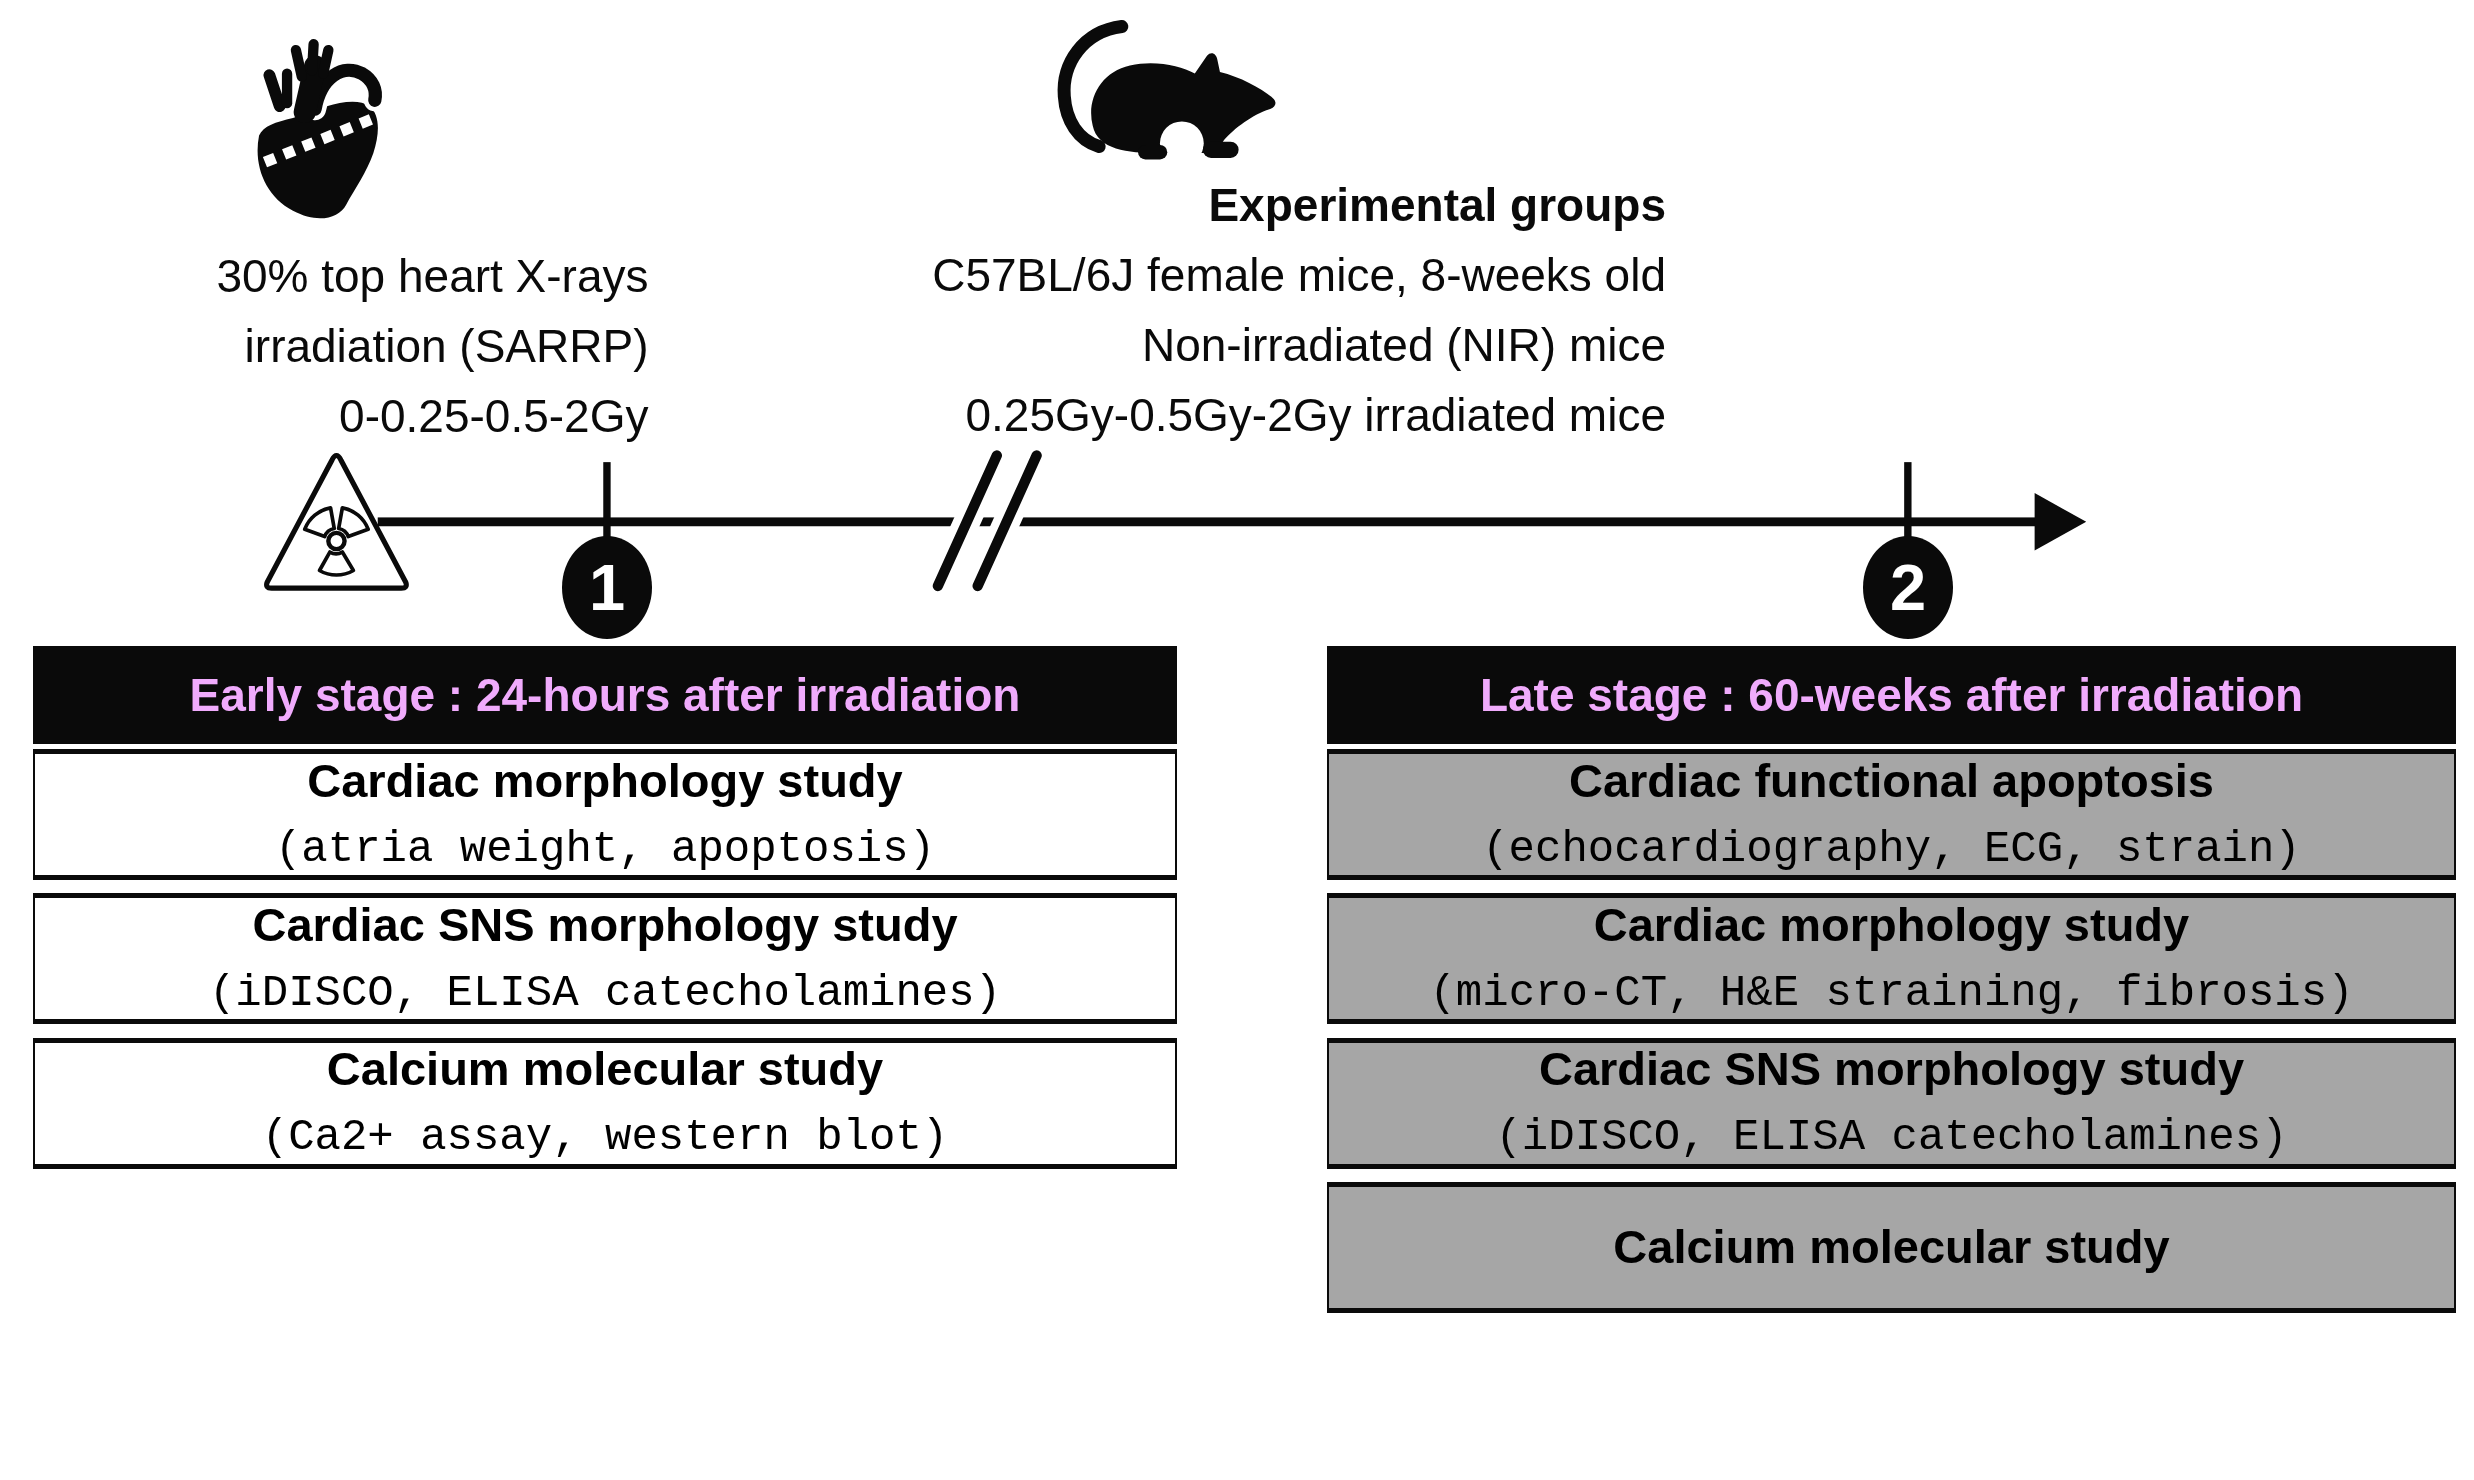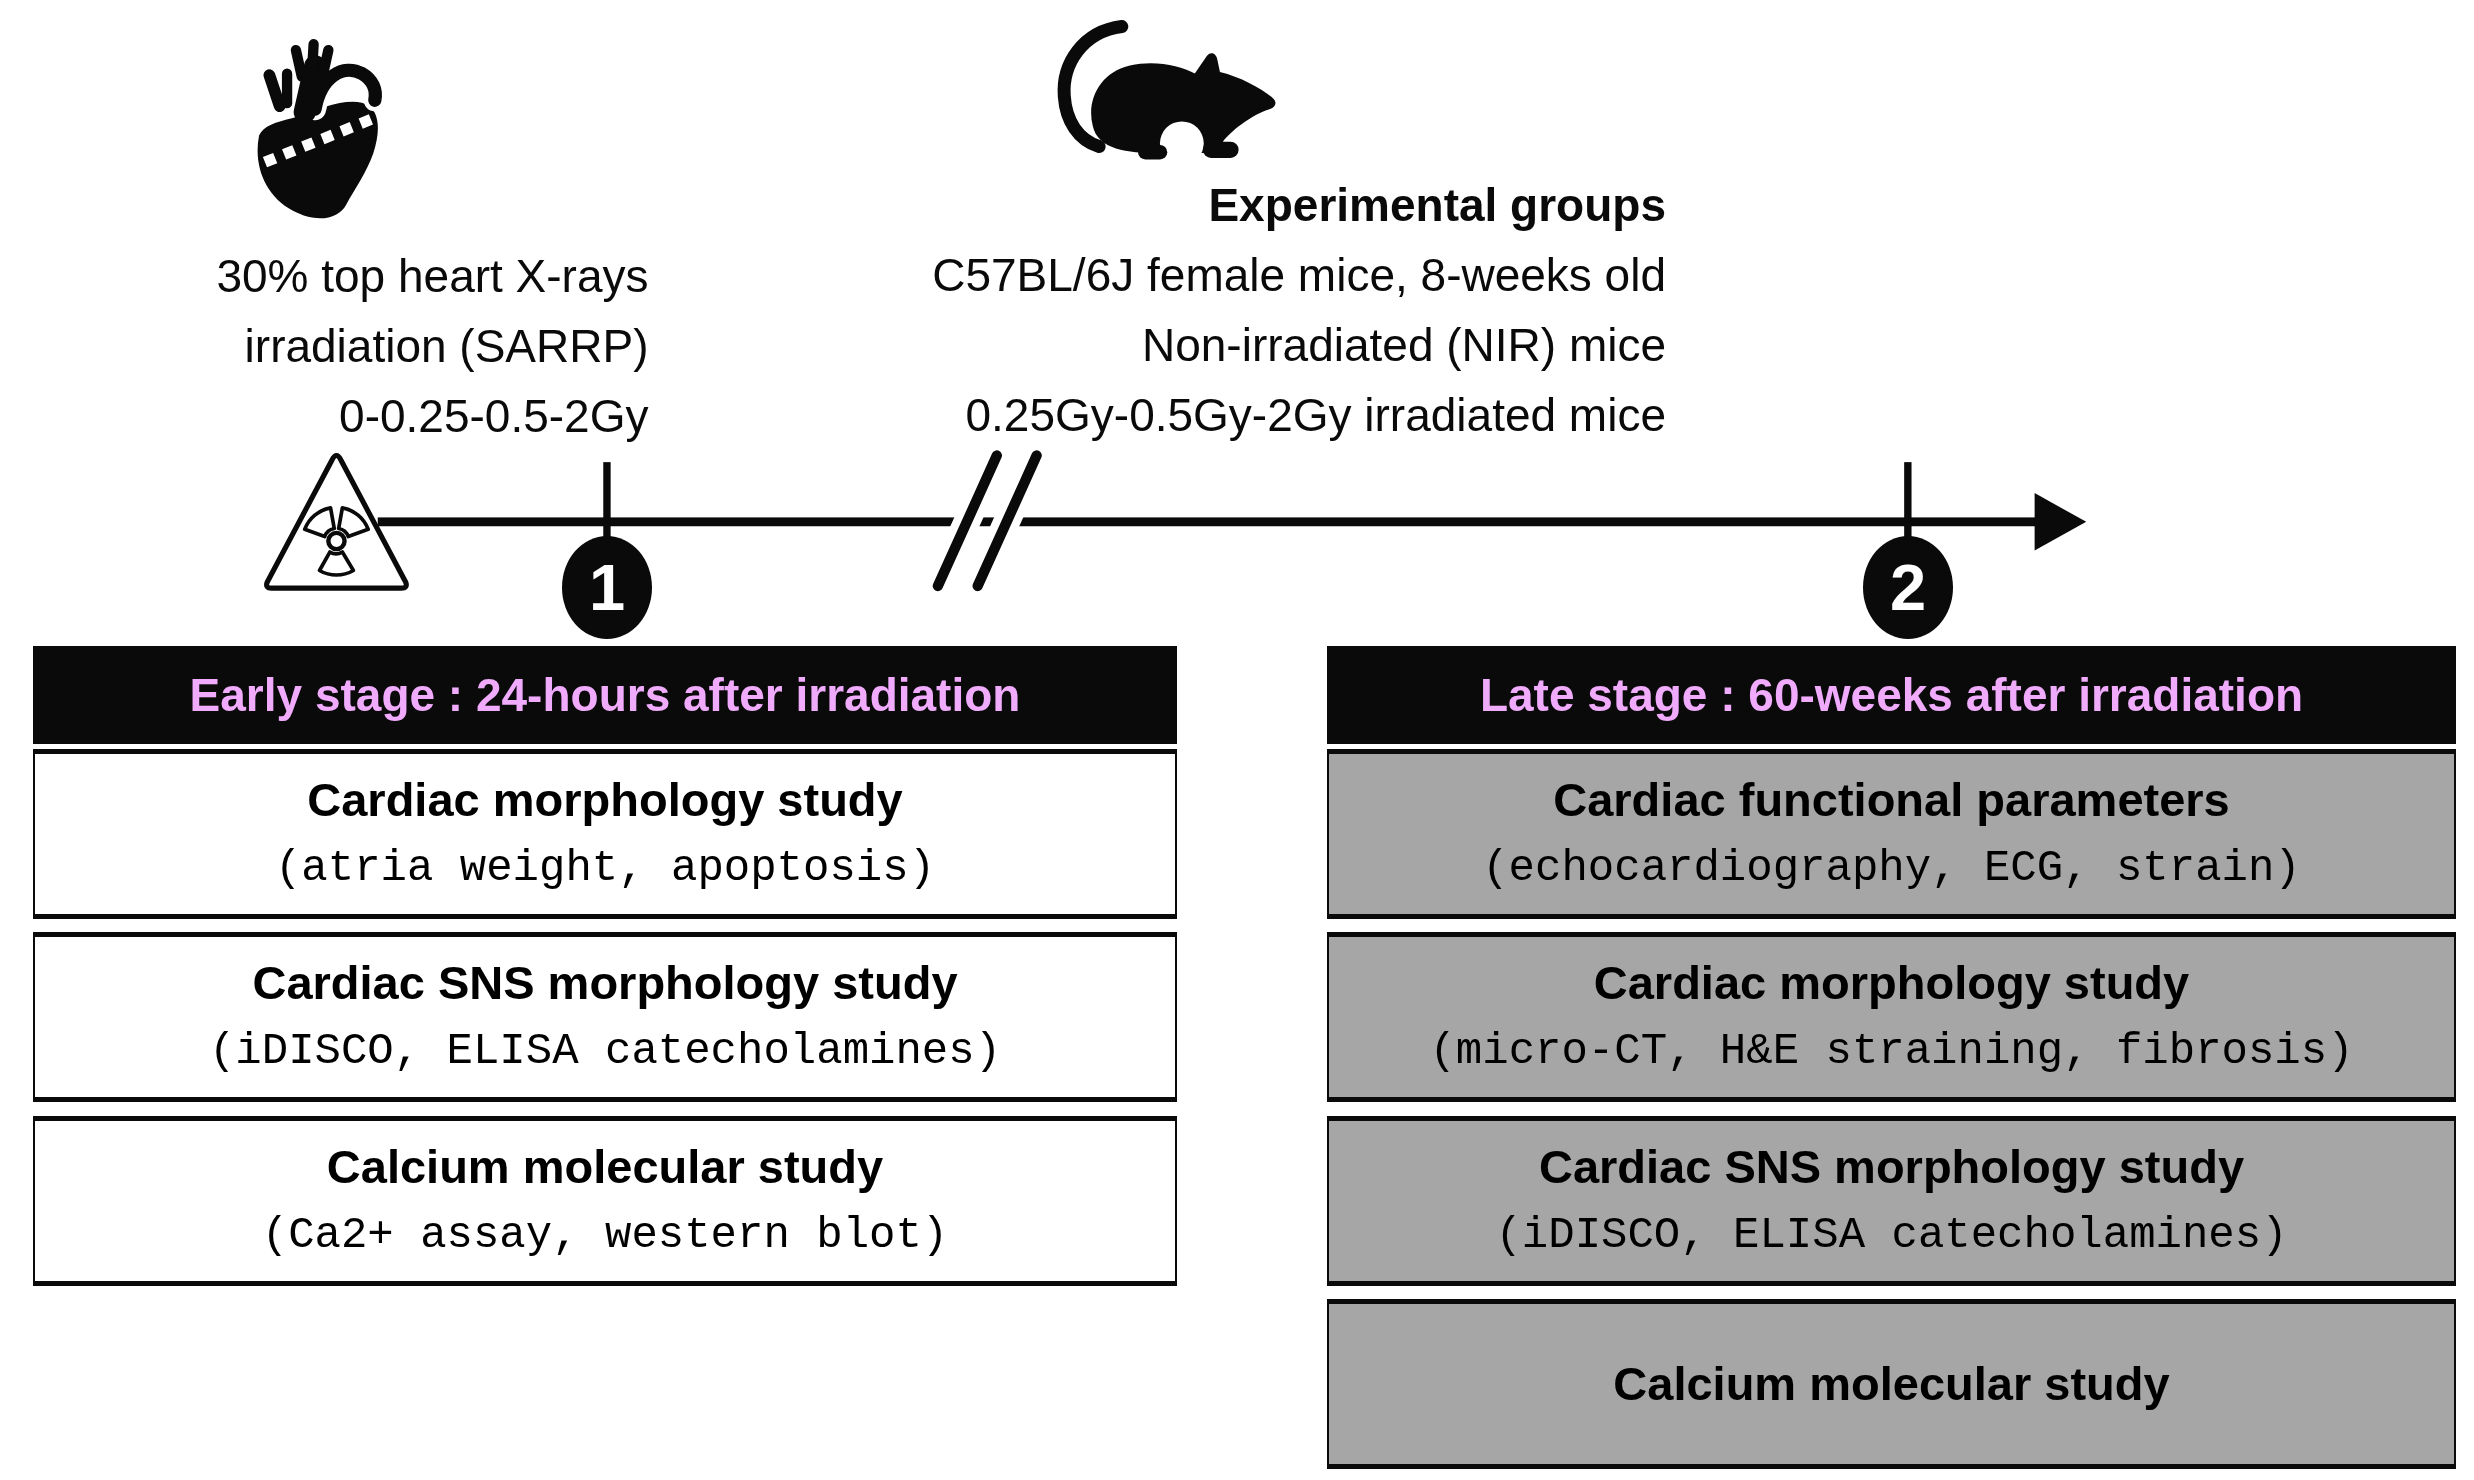--- a/index.html
+++ b/index.html
@@ -16,21 +16,21 @@
             color:#ffffff; display:flex; align-items:center; justify-content:center;
             font-size:65px; font-weight:700; }
 
   .column { position:absolute; }
   .col-left  { left:33px;   top:646px; width:1144px; }
   .col-right { left:1327px; top:646px; width:1129px; }
 
   .stage-header { height:98px; background:#0a0a0a; color:#f0abfc; font-weight:700; font-size:46px;
                   display:flex; align-items:center; justify-content:center; margin-bottom:5px;
                   white-space:nowrap; }
-  .study-box { height:170px; margin-bottom:13.3px; background:#ffffff;
+  .study-box { height:131px; margin-bottom:13.3px; background:#ffffff;
                border:2.9px solid #0a0a0a; border-top-width:5.9px; border-bottom-width:5.9px;
                display:flex; flex-direction:column; align-items:center; justify-content:center;
                text-align:center; }
   .study-box.gray { background:#a6a6a6; }
   .box-title { font-weight:700; font-size:47px; line-height:68px; white-space:nowrap; }
   .box-sub   { font-size:44px; line-height:68px; white-space:nowrap;font-family:Liberation Mono, monospace; }
 </style>
 </head>
 <body>
 
@@ -118,21 +118,21 @@
     </div>
     <div class="study-box">
       <div class="box-title">Calcium molecular study</div>
       <div class="box-sub">(Ca2+ assay, western blot)</div>
     </div>
   </div>
 
   <div class="column col-right">
     <div class="stage-header">Late stage : 60-weeks after irradiation</div>
     <div class="study-box gray">
-      <div class="box-title">Cardiac functional parameters</div>
+      <div class="box-title">Cardiac functional apoptosis</div>
       <div class="box-sub">(echocardiography, ECG, strain)</div>
     </div>
     <div class="study-box gray">
       <div class="box-title">Cardiac morphology study</div>
       <div class="box-sub">(micro-CT, H&amp;E straining, fibrosis)</div>
     </div>
     <div class="study-box gray">
       <div class="box-title">Cardiac SNS morphology study</div>
       <div class="box-sub">(iDISCO, ELISA catecholamines)</div>
     </div>

